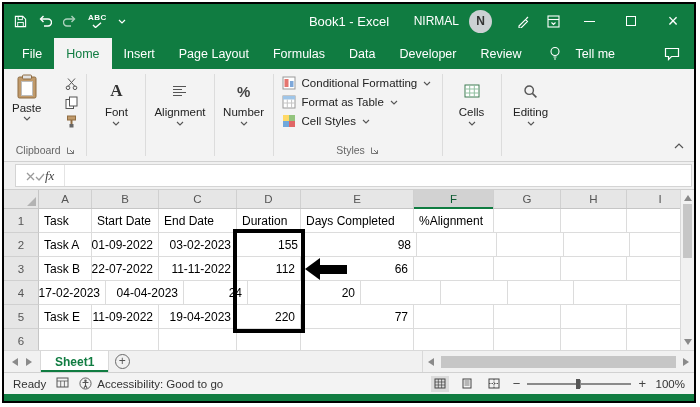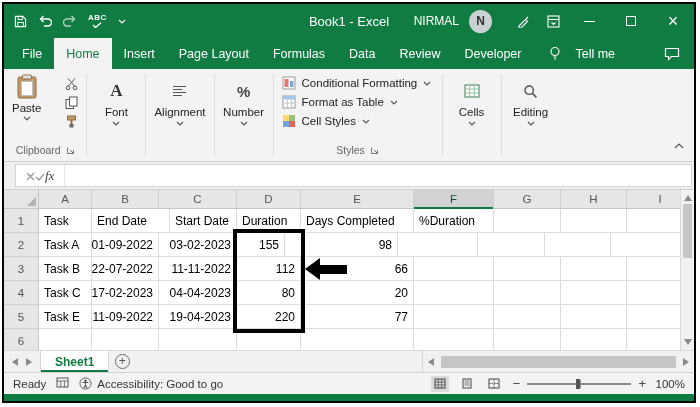--- a/index.html
+++ b/index.html
@@ -203,22 +203,22 @@
   </div>
 
   <div class="menubar">
     <div id="ribbon-tabs">
         <div class="rtab">File</div>
         <div class="rtab active">Home</div>
         <div class="rtab">Insert</div>
         <div class="rtab">Page Layout</div>
         <div class="rtab">Formulas</div>
         <div class="rtab">Data</div>
+        <div class="rtab">Developer</div>
         <div class="rtab">Review</div>
-        <div class="rtab">Developer</div>
       </div>
     <div class="tellme">
       <svg width="12" height="15" viewBox="0 0 12 15">
           <circle cx="6" cy="5.5" r="4" fill="none" stroke="#fff" stroke-width="1.1"></circle>
           <path d="M4.5 11h3M5 13h2" stroke="#fff" stroke-width="1.1"></path>
         </svg>
       <span>Tell me</span>
     </div>
     <div class="mb-space"></div>
     <div class="comment">
@@ -422,59 +422,58 @@
         <div class="colh" style="width: 113px;">E</div>
         <div class="colh sel" style="width: 80px;">F</div>
         <div class="colh" style="width: 67px;">G</div>
         <div class="colh" style="width: 66px;">H</div>
         <div class="colh last" style="width: 44px;">I</div>
       </div>
     <div id="grid-rows">
         <div class="grow">
           <div class="rowh">1</div>
           <div class="cell" style="width: 53px;">Task</div>
+          <div class="cell" style="width: 67px;">Start Date</div>
           <div class="cell" style="width: 78px;">End Date</div>
-          <div class="cell" style="width: 67px;">Start Date</div>
           <div class="cell" style="width: 64px;">Duration</div>
           <div class="cell" style="width: 113px;">Days Completed</div>
-          <div class="cell" style="width: 80px;">%Duration</div>
+          <div class="cell" style="width: 80px;">%Alignment</div>
           <div class="cell" style="width: 67px;"></div>
           <div class="cell" style="width: 66px;"></div>
           <div class="cell last" style="width: 44px;"></div>
         </div>
         <div class="grow">
           <div class="rowh">2</div>
           <div class="cell" style="width: 53px;">Task A</div>
           <div class="cell num" style="width: 67px;">01-09-2022</div>
           <div class="cell num" style="width: 78px;">03-02-2023</div>
-          <div class="cell num" style="width: 48px;">155</div>
+          <div class="cell num" style="width: 67px;">155</div>
           <div class="cell num" style="width: 113px;">98</div>
           <div class="cell" style="width: 80px;"></div>
           <div class="cell" style="width: 67px;"></div>
           <div class="cell" style="width: 66px;"></div>
           <div class="cell last" style="width: 44px;"></div>
         </div>
         <div class="grow">
           <div class="rowh">3</div>
           <div class="cell" style="width: 53px;">Task B</div>
           <div class="cell num" style="width: 67px;">22-07-2022</div>
           <div class="cell num" style="width: 78px;">11-11-2022</div>
           <div class="cell num" style="width: 64px;">112</div>
           <div class="cell num" style="width: 113px;">66</div>
           <div class="cell" style="width: 80px;"></div>
           <div class="cell" style="width: 67px;"></div>
           <div class="cell" style="width: 66px;"></div>
           <div class="cell last" style="width: 44px;"></div>
         </div>
         <div class="grow">
           <div class="rowh">4</div>
-          <div class="cell" style="width: 53px;">Task C</div>
           <div class="cell num" style="width: 67px;">17-02-2023</div>
           <div class="cell num" style="width: 78px;">04-04-2023</div>
-          <div class="cell num" style="width: 64px;">80</div>
+          <div class="cell num" style="width: 64px;">24</div>
           <div class="cell num" style="width: 113px;">20</div>
           <div class="cell" style="width: 80px;"></div>
           <div class="cell" style="width: 67px;"></div>
           <div class="cell" style="width: 66px;"></div>
           <div class="cell last" style="width: 44px;"></div>
         </div>
         <div class="grow">
           <div class="rowh">5</div>
           <div class="cell" style="width: 53px;">Task E</div>
           <div class="cell num" style="width: 67px;">11-09-2022</div>

